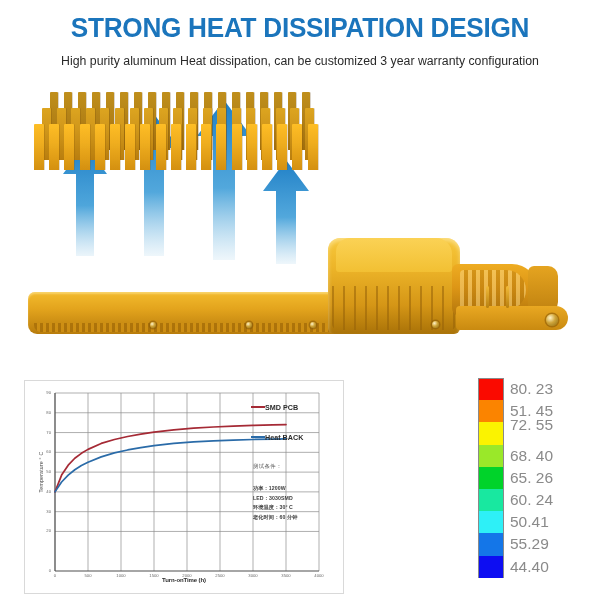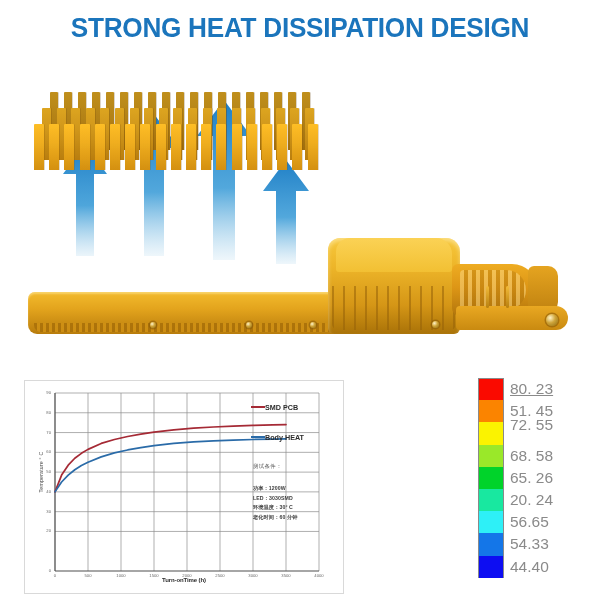--- a/index.html
+++ b/index.html
@@ -152,20 +152,21 @@
     font-family:"Liberation Sans", sans-serif;
   }
 </style>
 </head>
 <body>
 
 <div id="page">
 
   <div class="header">
     <div class="title">STRONG HEAT DISSIPATION DESIGN</div>
+    <div class="subtitle">High purity aluminum Heat dissipation, can be customized 3 year warranty configuration</div>
   </div>
 
   <div class="photo">
 
     <div class="arrow" style="left:62px;top:52px;">
       <svg width="46" height="112" viewBox="0 0 46 112">
         <defs>
           <linearGradient id="ag1" x1="0" y1="0" x2="0" y2="1">
             <stop offset="0%" stop-color="#1f7fc6" stop-opacity="1"></stop>
             <stop offset="55%" stop-color="#3f9ed8" stop-opacity=".92"></stop>
@@ -353,48 +354,48 @@
           <div class="xtick" style="left: 151px; top: 193px;">2000</div>
           <div class="xtick" style="left: 184px; top: 193px;">2500</div>
           <div class="xtick" style="left: 217px; top: 193px;">3000</div>
           <div class="xtick" style="left: 250px; top: 193px;">3500</div>
           <div class="xtick" style="left: 283px; top: 193px;">4000</div>
         </div>
       <div id="legend-holder" style="position: absolute; left: -74px; top: 0px;">
           <div class="legend-line" style="left: 300px; top: 25px; background: rgb(165, 42, 53);"></div>
           <div class="legend-text" style="left: 314px; top: 22px;">SMD PCB</div>
           <div class="legend-line" style="left: 300px; top: 55px; background: rgb(42, 107, 168);"></div>
-          <div class="legend-text" style="left: 314px; top: 52px;">Body HEAT</div>
+          <div class="legend-text" style="left: 314px; top: 52px;">Heat BACK</div>
         </div>
       <div class="cond-title" style="left:228px;top:82px;">测试条件：</div>
       <div id="cond-holder">
           <div class="cond-line" style="left: 228px; top: 104px;">功率：1200W</div>
           <div class="cond-line" style="left: 228px; top: 113.5px;">LED：3030SMD</div>
           <div class="cond-line" style="left: 228px; top: 123px;">环境温度：30° C</div>
           <div class="cond-line" style="left: 228px; top: 132.5px;">老化时间：60 分钟</div>
         </div>
     </div>
   </div>
 
   <div class="scale">
     <div id="scale-holder">
         <div class="scale-band" style="top: 0px; height: 22.2px; background: rgb(250, 10, 0);"></div>
-        <div class="scale-val" style="top: 3px; text-decoration: underline;">80. 23</div>
+        <div class="scale-val" style="top: 3px;">80. 23</div>
         <div class="scale-band" style="top: 22.2px; height: 22.2px; background: rgb(251, 132, 0);"></div>
         <div class="scale-val" style="top: 25.2px;">51. 45</div>
         <div class="scale-band" style="top: 44.4px; height: 22.2px; background: rgb(251, 243, 0);"></div>
         <div class="scale-val" style="top: 39px;">72. 55</div>
         <div class="scale-band" style="top: 66.6px; height: 22.2px; background: rgb(154, 232, 41);"></div>
-        <div class="scale-val" style="top: 69.6px;">68. 58</div>
+        <div class="scale-val" style="top: 69.6px;">68. 40</div>
         <div class="scale-band" style="top: 88.8px; height: 22.2px; background: rgb(0, 211, 42);"></div>
         <div class="scale-val" style="top: 91.8px;">65. 26</div>
         <div class="scale-band" style="top: 111px; height: 22.2px; background: rgb(24, 232, 160);"></div>
-        <div class="scale-val" style="top: 114px;">20. 24</div>
+        <div class="scale-val" style="top: 114px;">60. 24</div>
         <div class="scale-band" style="top: 133.2px; height: 22.2px; background: rgb(46, 240, 247);"></div>
-        <div class="scale-val" style="top: 136.2px;">56.65</div>
+        <div class="scale-val" style="top: 136.2px;">50.41</div>
         <div class="scale-band" style="top: 155.4px; height: 22.2px; background: rgb(20, 118, 232);"></div>
-        <div class="scale-val" style="top: 158.4px;">54.33</div>
+        <div class="scale-val" style="top: 158.4px;">55.29</div>
         <div class="scale-band" style="top: 177.6px; height: 22.2px; background: rgb(13, 13, 242);"></div>
         <div class="scale-val" style="top: 180.6px;">44.40</div>
       </div>
   </div>
 
 </div>
 
 </body></html>

